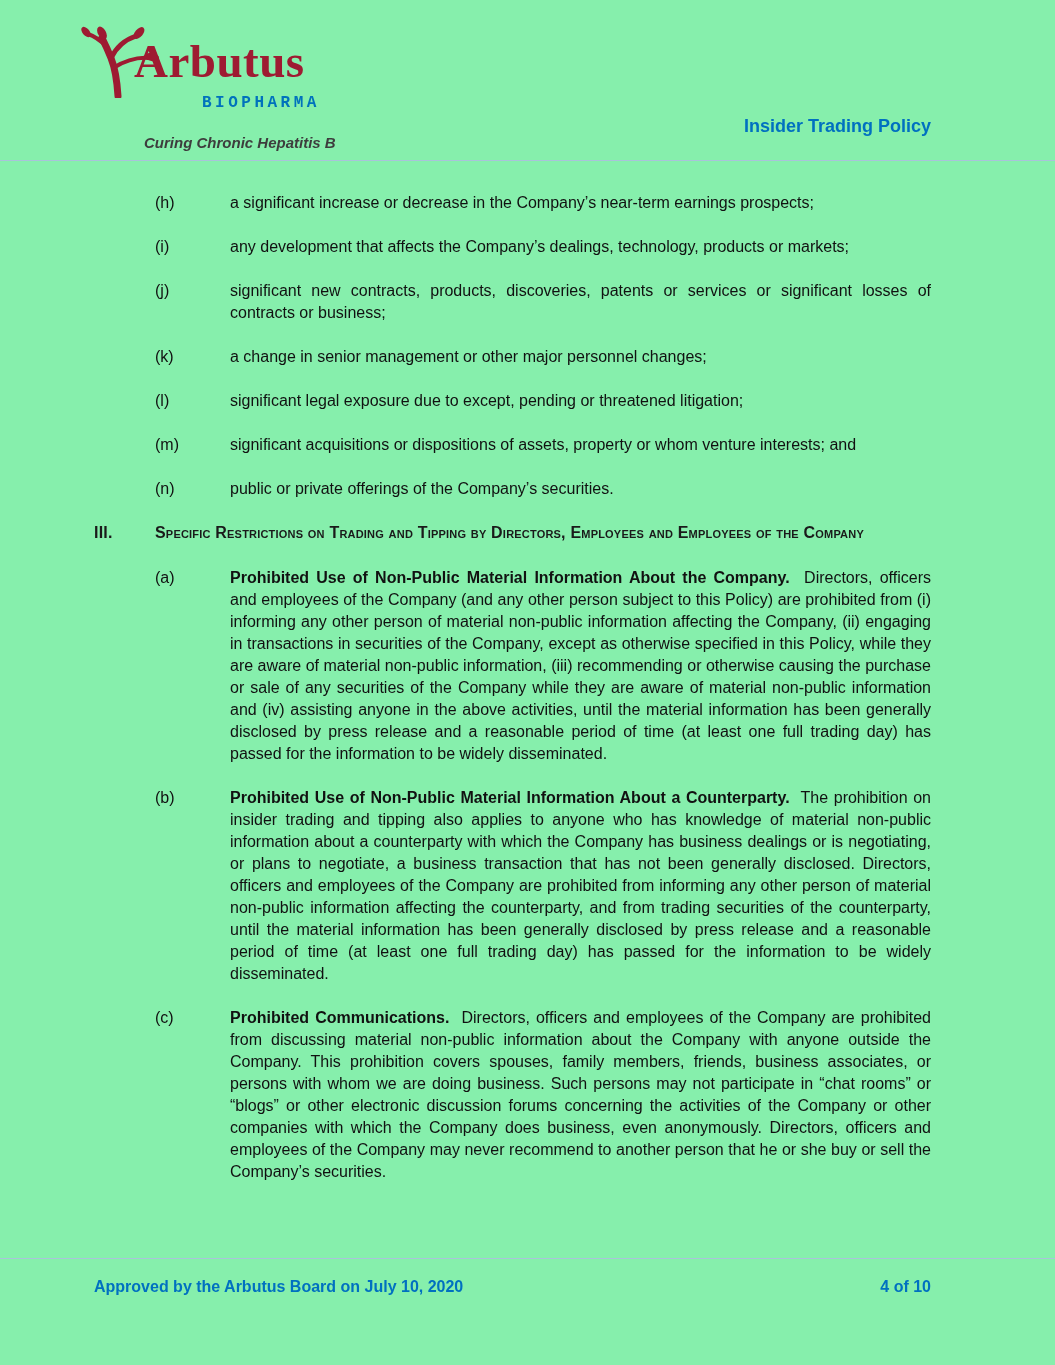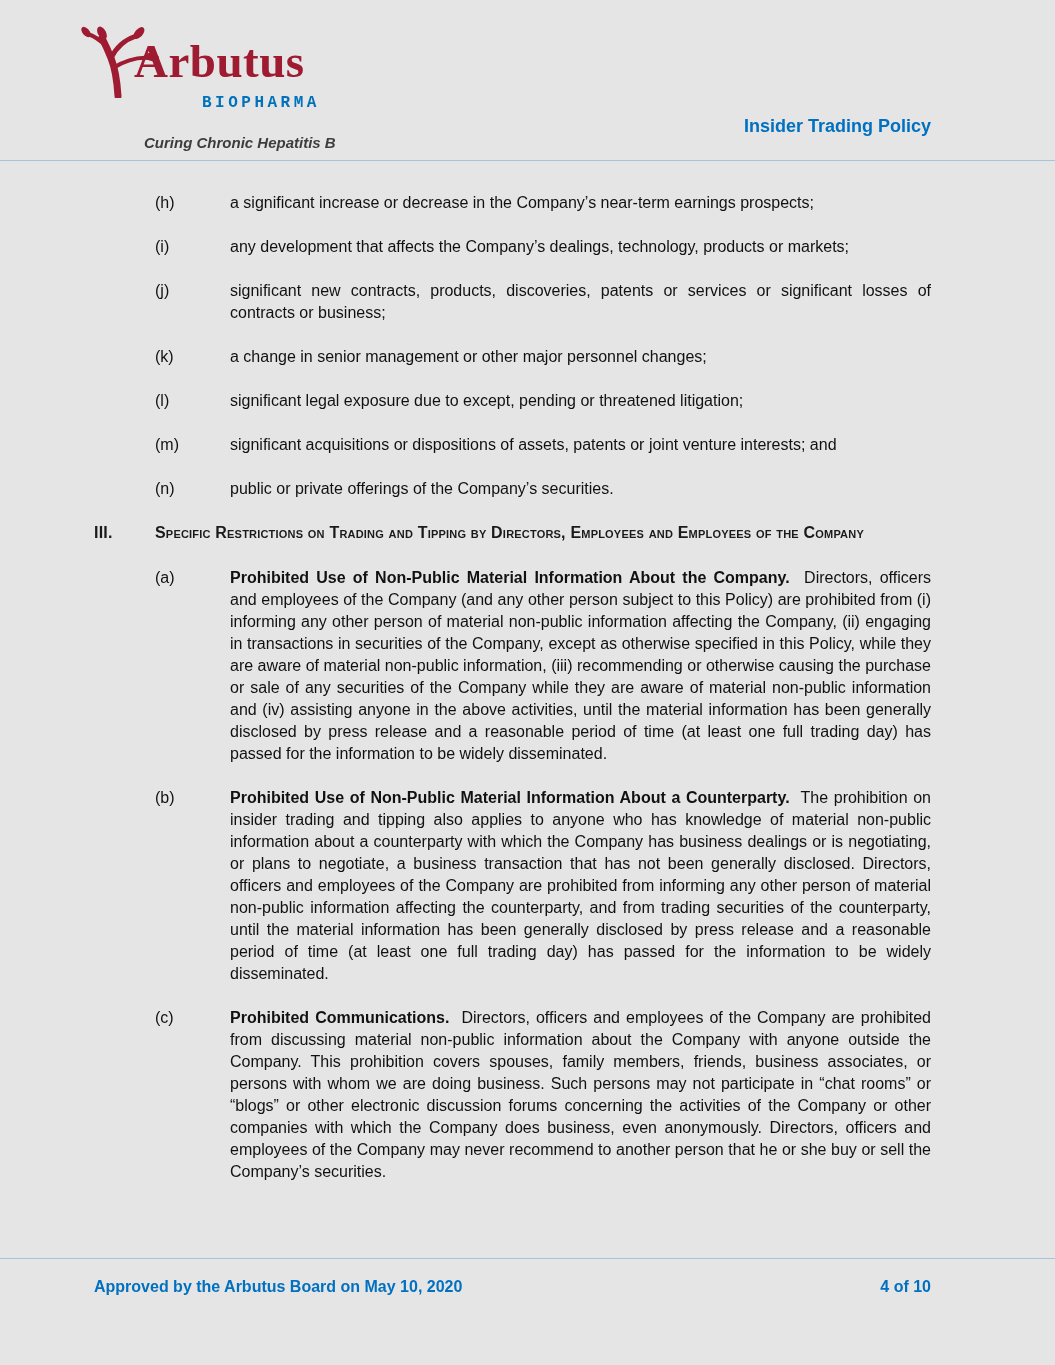--- a/index.html
+++ b/index.html
@@ -5,21 +5,21 @@
   * { margin: 0; padding: 0; box-sizing: border-box; }
   html, body { background: #ffffff; }
   body {
     width: 1055px; height: 1365px;
     font-family: "Liberation Sans", sans-serif;
     color: #111111;
   }
   .page {
     position: relative;
     width: 1055px; height: 1365px;
-    background: #e5e5e5;
+    background: #86efac;
     overflow: hidden;
   }
 
   
   .logo-tree {
     position: absolute; left: 80px; top: 16px;
   }
   .logo-wordmark {
     position: absolute; left: 134px; top: 38px;
     font-family: "Liberation Serif", serif;
@@ -134,21 +134,21 @@
       <p class="li-text">a change in senior management or other major personnel changes;</p>
     </div>
 
     <div class="li">
       <span class="li-label">(l)</span>
       <p class="li-text">significant legal exposure due to except, pending or threatened litigation;</p>
     </div>
 
     <div class="li">
       <span class="li-label">(m)</span>
-      <p class="li-text">significant acquisitions or dispositions of assets, patents or joint venture interests; and</p>
+      <p class="li-text">significant acquisitions or dispositions of assets, property or whom venture interests; and</p>
     </div>
 
     <div class="li">
       <span class="li-label">(n)</span>
       <p class="li-text">public or private offerings of the Company’s securities.</p>
     </div>
 
     <div class="section-heading">
       <span class="section-number">III.</span>
       <span class="section-title">Specific Restrictions on Trading and Tipping by Directors, Employees and Employees of the Company</span>
@@ -166,17 +166,17 @@
 
     <div class="li">
       <span class="li-label">(c)</span>
       <p class="li-text"><strong>Prohibited Communications.</strong>&nbsp; <span>Directors, officers and employees of the Company are prohibited from discussing material non-public information about the Company with anyone outside the Company.  This prohibition covers spouses, family members, friends, business associates, or persons with whom we are doing business.  Such persons may not participate in “chat rooms” or “blogs” or other electronic discussion forums concerning the activities of the Company or other companies with which the Company does business, even anonymously.  Directors, officers and employees of the Company may never recommend to another person that he or she buy or sell the Company’s securities.</span></p>
     </div>
 
   </main>
 
   <hr class="footer-rule">
   <div class="footer-row">
-    <span>Approved by the Arbutus Board on May 10, 2020</span>
+    <span>Approved by the Arbutus Board on July 10, 2020</span>
     <span>4 of 10</span>
   </div>
 
 </div>
 
 </body></html>

